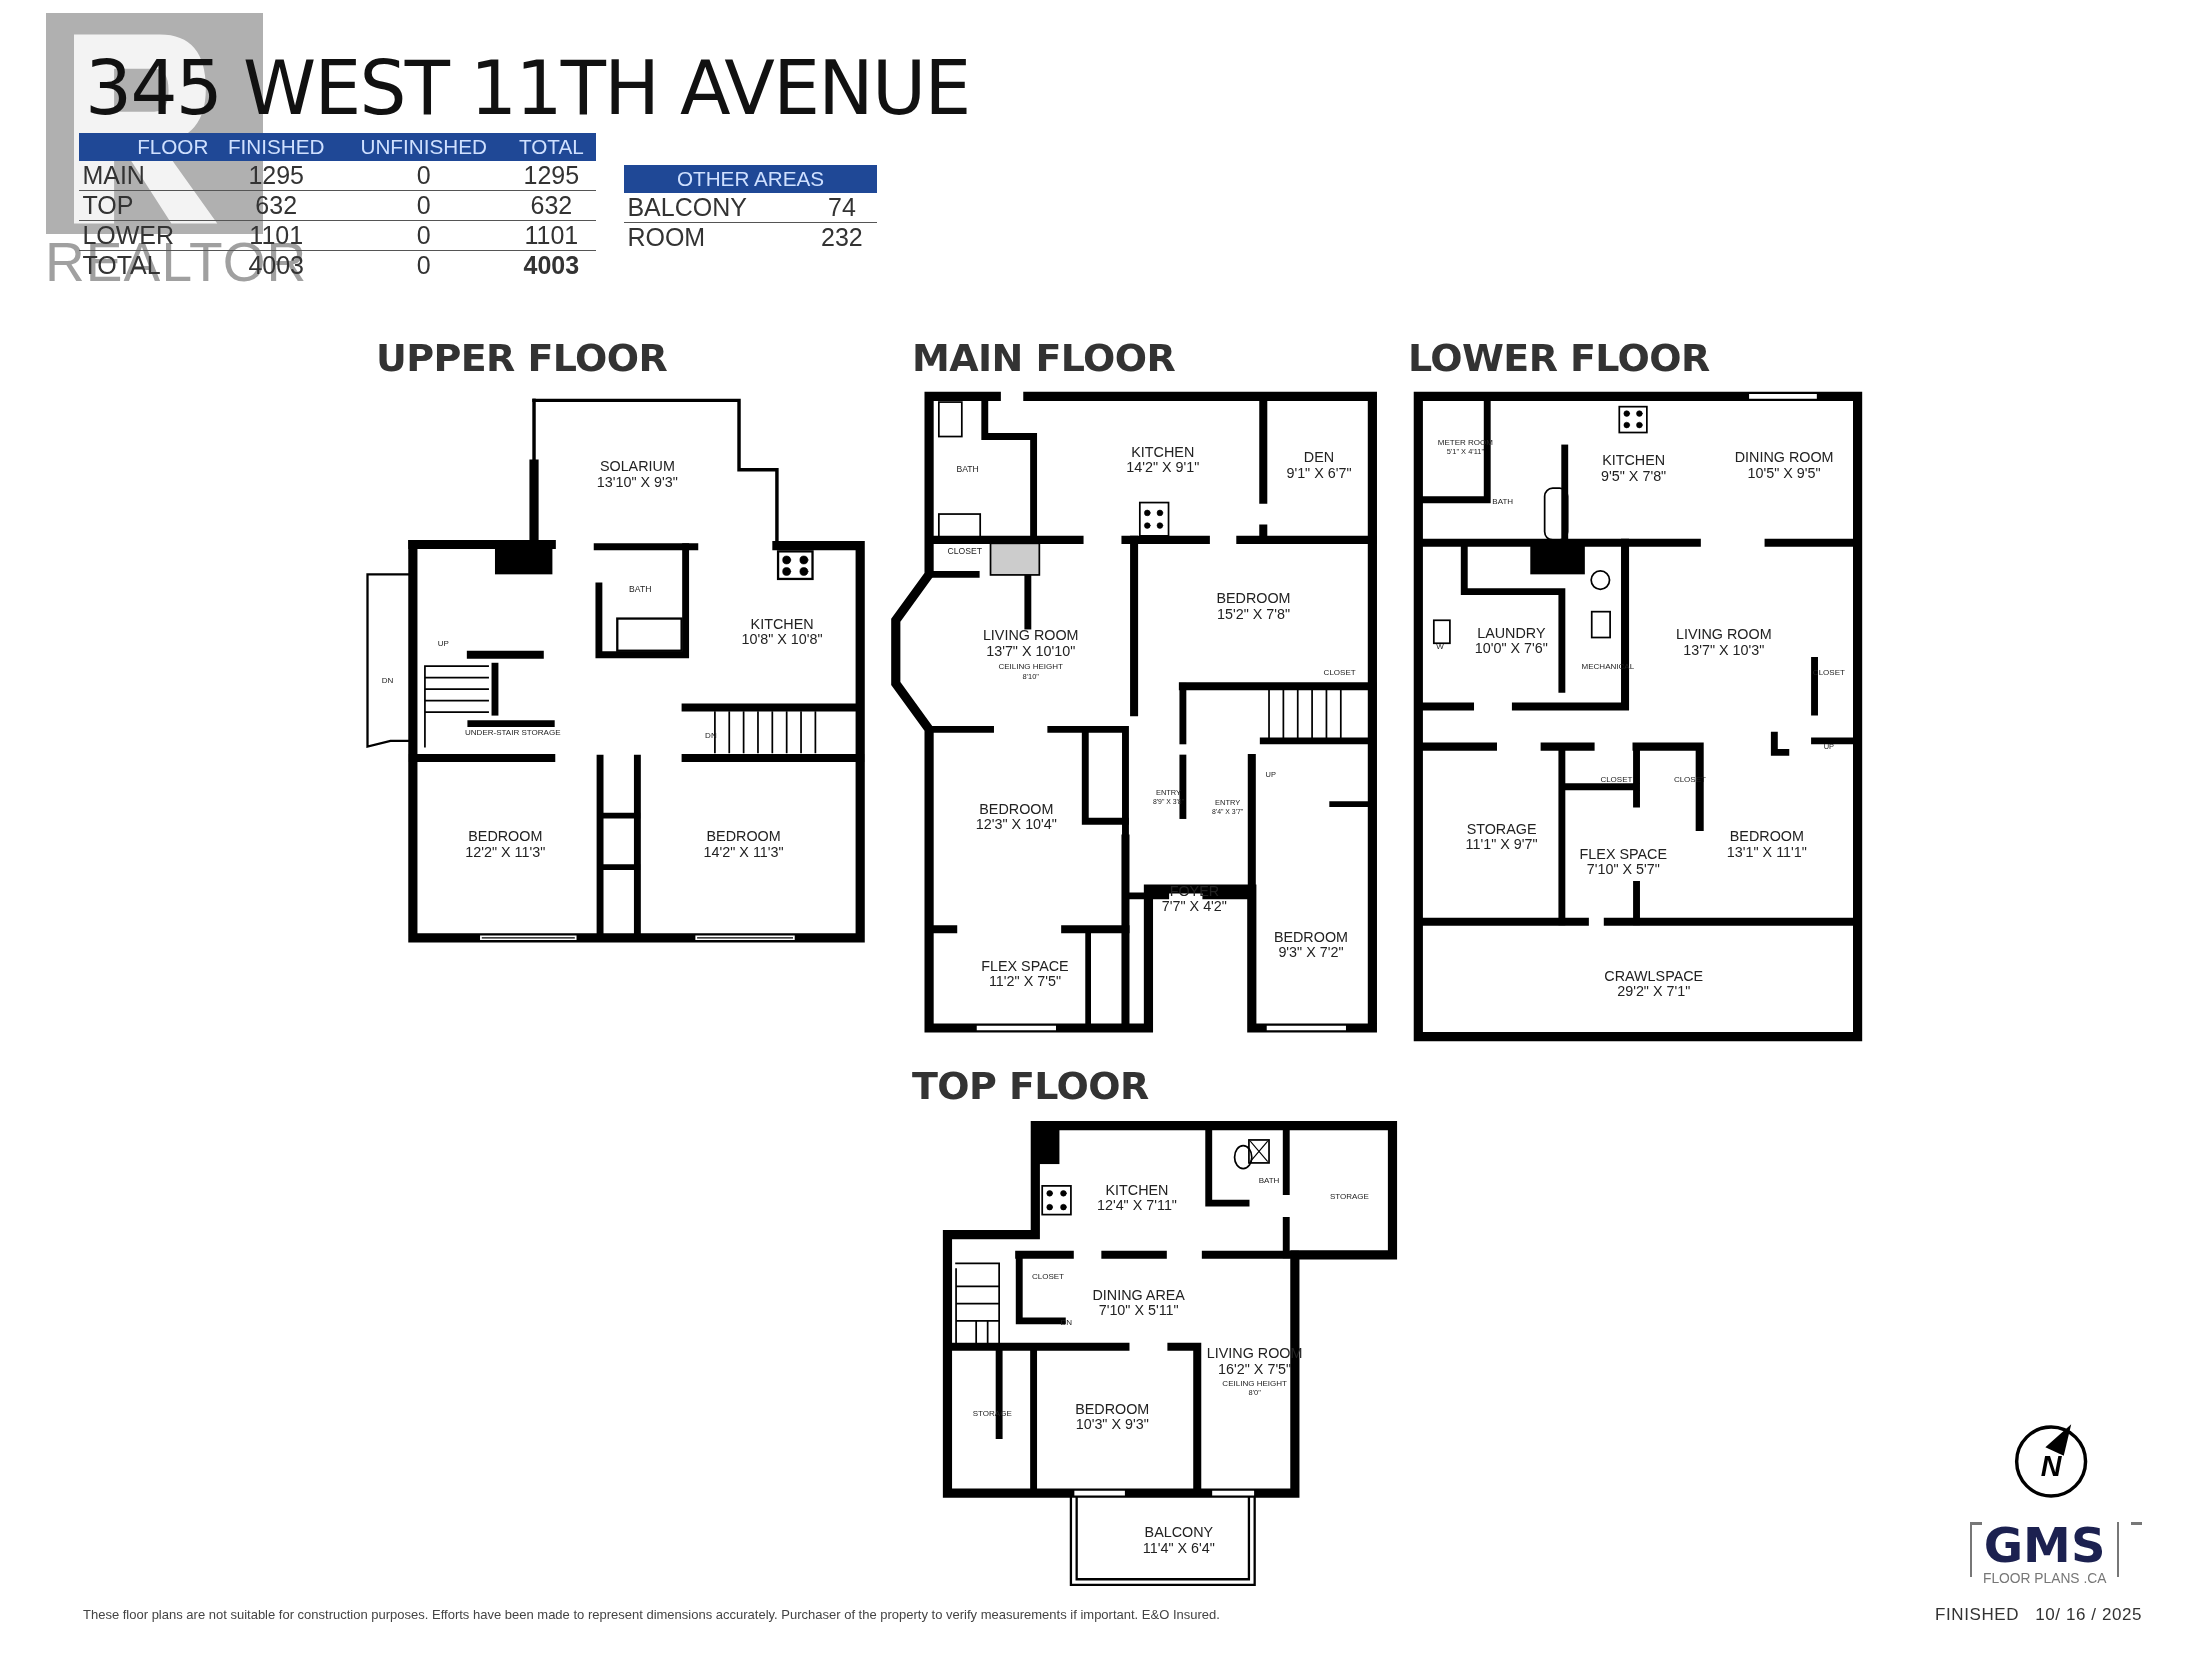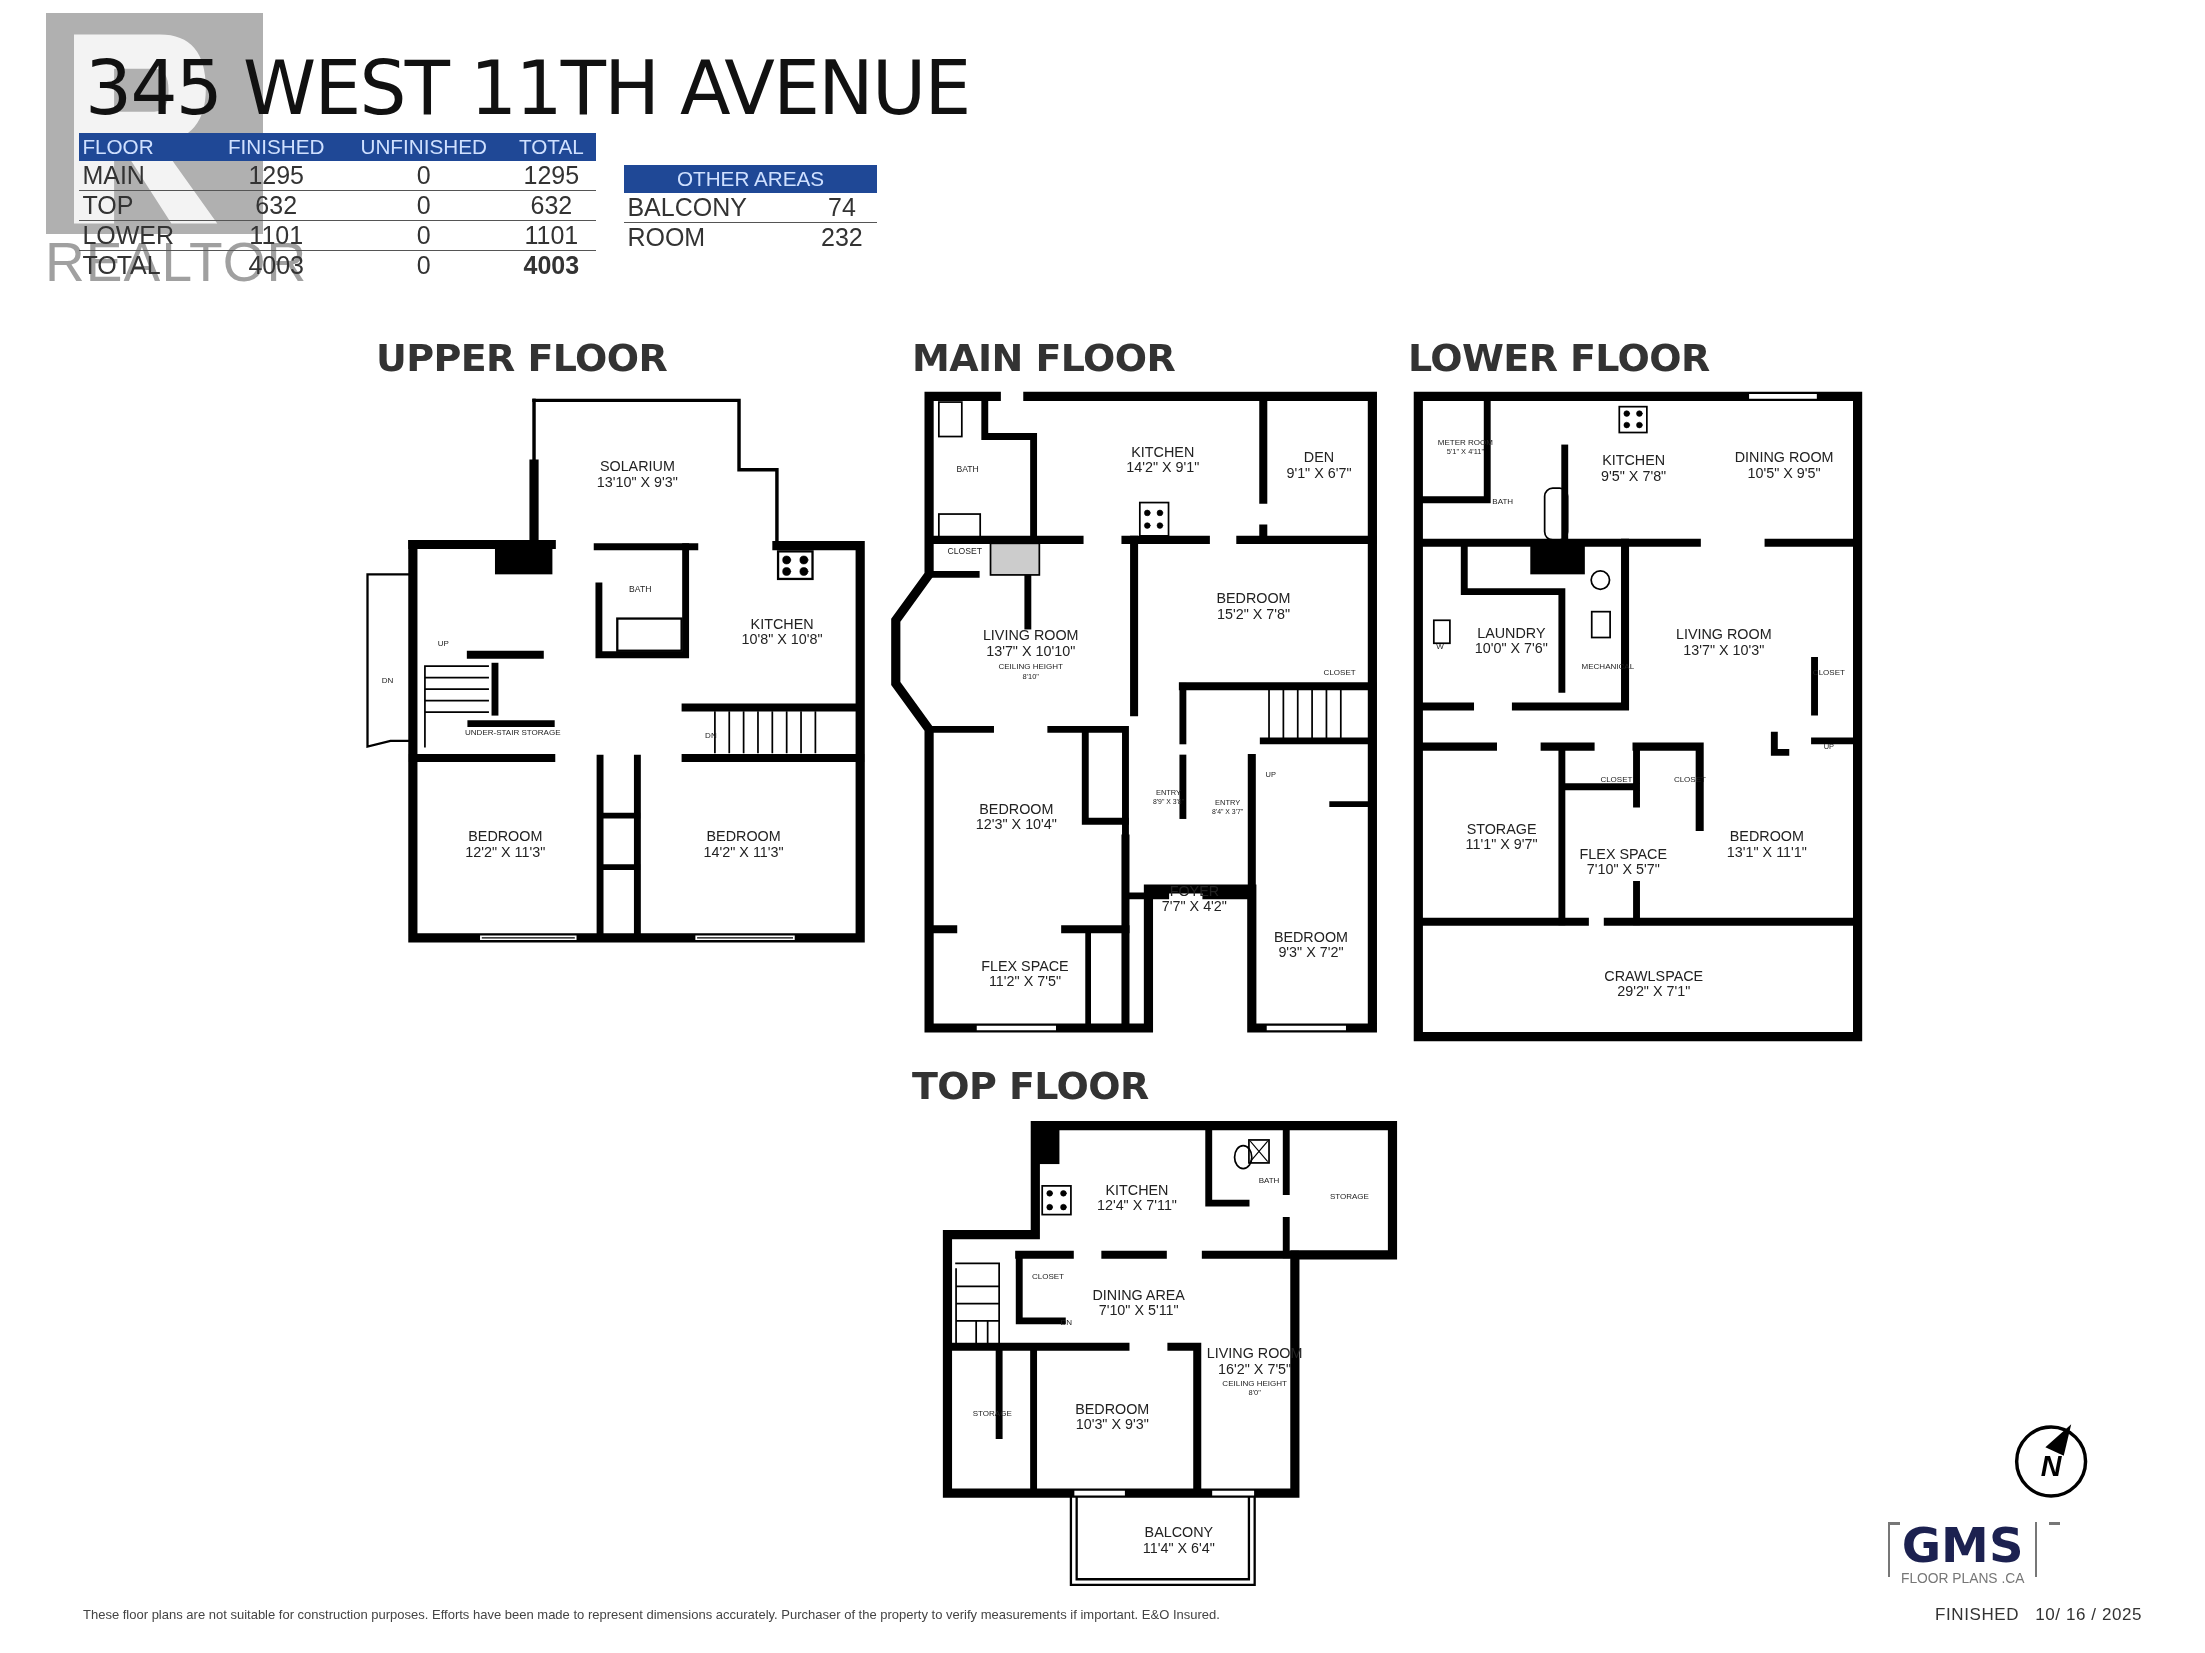--- a/index.html
+++ b/index.html
@@ -11,38 +11,38 @@
   .watermark-text { left:45px; top:230px; font-size:55px; color:rgba(120,120,120,0.7); letter-spacing:1.1px; font-family:"Liberation Sans", sans-serif; }
   table.area { position:absolute; border-collapse:collapse; font-family:"Liberation Sans", sans-serif; }
   table.area th { background:#1f4896; color:#cfe0ff; font-weight:normal; font-size:20.7px; height:27.6px; padding:0 3.4px; }
   table.area td { font-size:25px; height:27.6px; color:#333; padding:0 3.4px; }
   table.area tr.r td { border-bottom:1.7px solid #555; }
   .floor-title { font-size:38px; font-weight:bold; color:#333; font-family:"DejaVu Sans", sans-serif; letter-spacing:-0.6px; }
   svg.plan { position:absolute; left:0; top:0; }
   .room-label { font-family:"Liberation Sans", sans-serif; fill:#222; text-anchor:middle; }
   .disclaimer { left:83px; top:1607px; font-size:13px; color:#444; }
   .measured { left:1935px; top:1605px; font-size:17px; color:#333; letter-spacing:0.6px; }
-  .gms { left:1888px; top:1522px; width:172px; height:69px; }
+  .gms { left:1970px; top:1522px; width:172px; height:69px; }
 </style>
 </head>
 <body>
 
 <div class="abs watermark-box"></div>
 <svg class="abs watermark-r" viewBox="0 0 260 330">
   <path d="M0 0 H150 Q230 0 230 95 Q230 180 150 190 L250 330 H170 L80 190 H70 V330 H0 Z M70 60 V135 H140 Q165 135 165 98 Q165 60 140 60 Z" fill="#ffffff" opacity="0.85"></path>
 </svg>
 
 <div class="abs title">345 WEST 11TH AVENUE</div>
 
 <div class="abs watermark-text">REALTOR</div>
 
 <table class="area" style="left:79px; top:133px; width:517px;">
   <tbody>
       <tr>
-    <th style="text-align:left;width:126px">FLOOR</th>
+    <th style="text-align:right;width:126px">FLOOR</th>
     <th style="text-align:center">FINISHED</th>
     <th style="text-align:center">UNFINISHED</th>
     <th style="text-align:center">TOTAL</th>
   </tr>
   <tr class="r">
     <td>MAIN</td>
     <td style="text-align:center">1295</td>
     <td style="text-align:center">0</td>
     <td style="text-align:center">1295</td>
   </tr>

